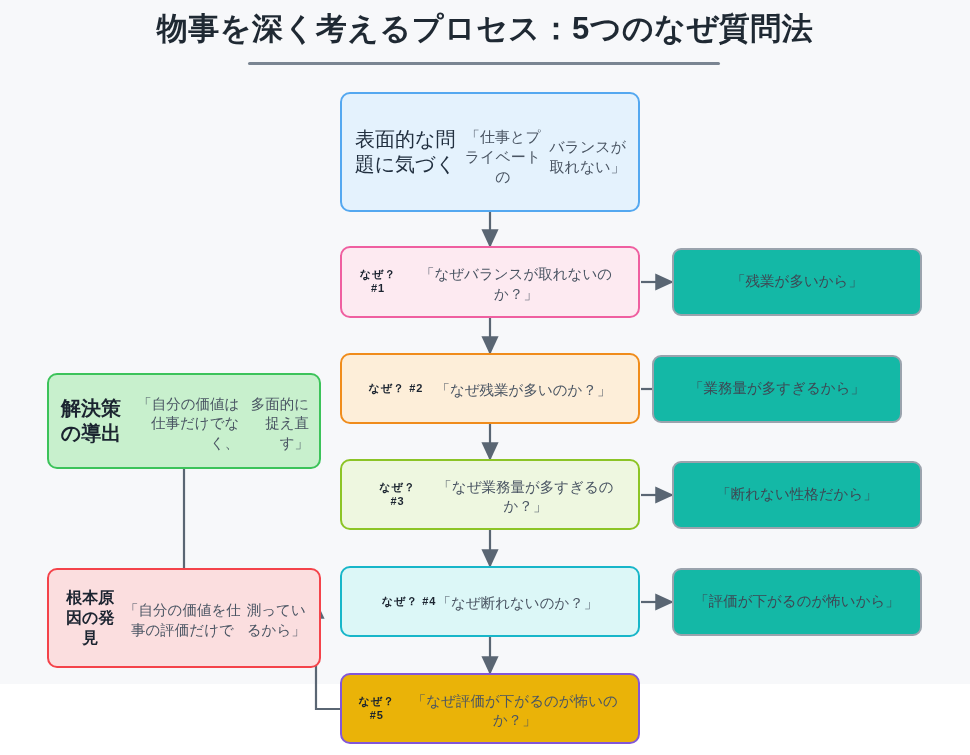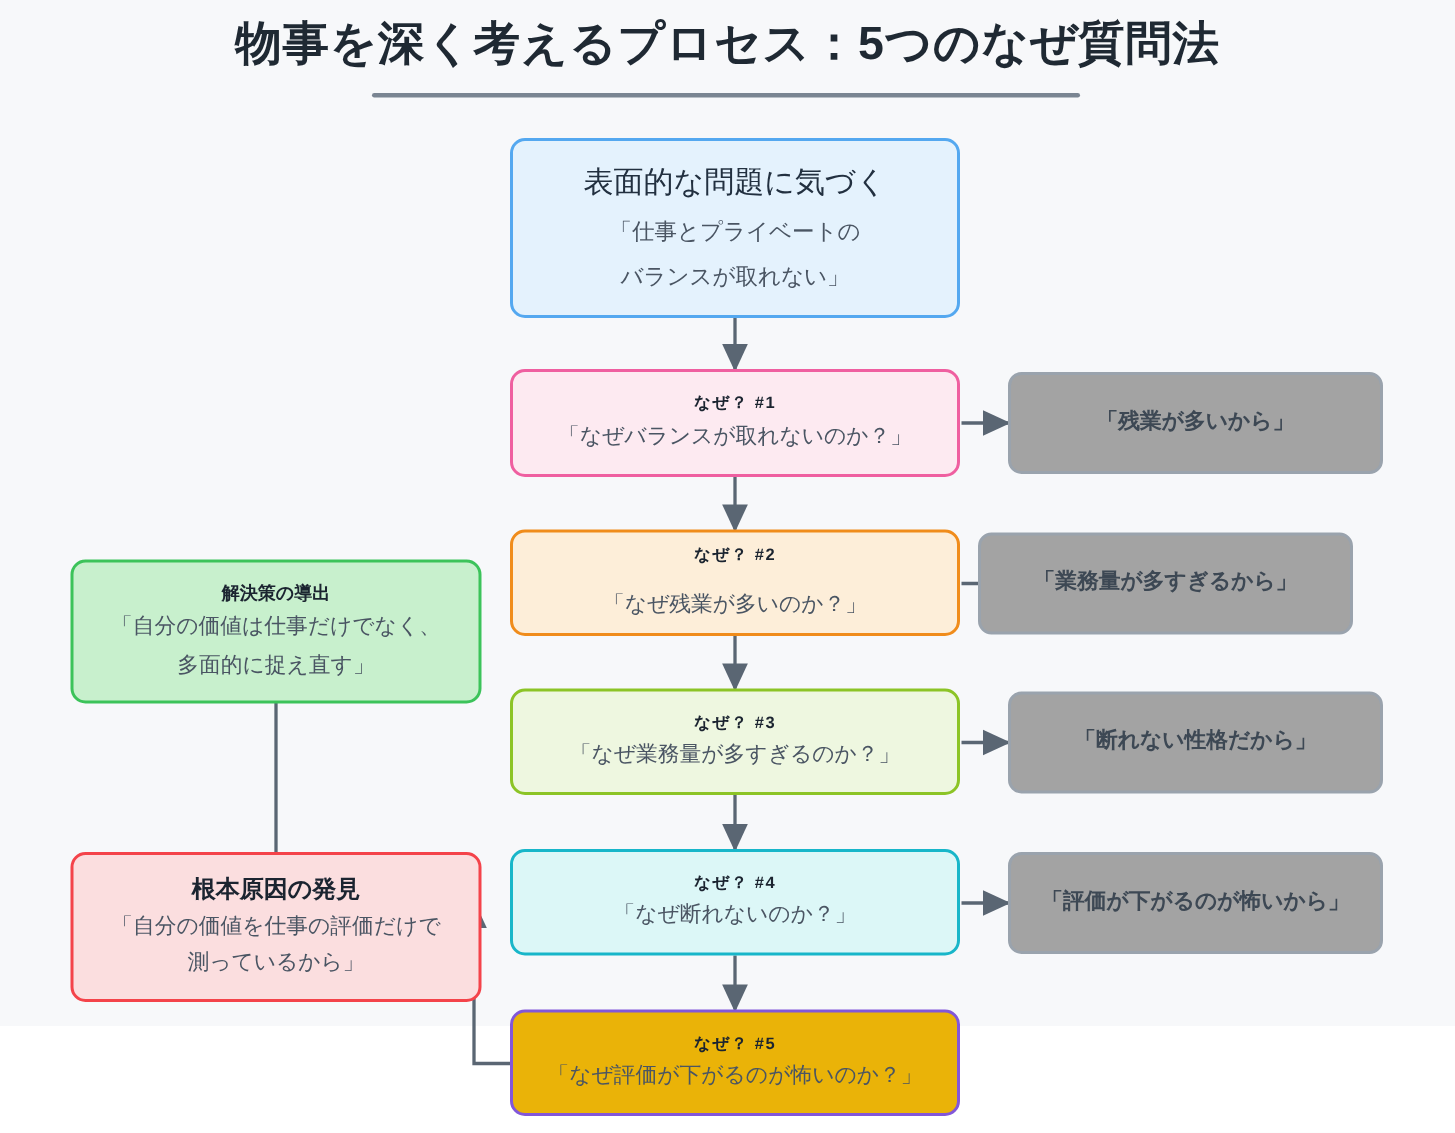--- a/index.html
+++ b/index.html
@@ -58,21 +58,20 @@
   }
 
   
   .node {
     position: absolute;
     box-sizing: border-box;
     border-radius: 10px;
     border-width: 2.5px;
     border-style: solid;
     display: flex;
-    flex-direction: column;
     align-items: center;
     justify-content: center;
     text-align: center;
     padding: 4px 10px;
   }
   .node .n-title {
     font-weight: bold;
     color: #1b2430;
     line-height: 1.25;
   }
@@ -84,48 +83,47 @@
   
   .node-problem {
     background: #e4f2fd;
     border-color: #54a8f0;
   }
   .node-problem .n-title { font-size: 20px; color:#223040; font-weight: 400; }
   .node-problem .n-sub  { font-size: 15px; margin-top: 10px; }
 
   .node-why1 { background:#fdeaf1; border-color:#ef5fa0; }
   .node-why2 { background:#fdeed9; border-color:#f08c1b; }
-  .node-why3 { background:#eef7e0; border-color:#8cc426; }
+  .node-why3 { background:#eef7e0; border-color:#8cc426;padding-left:30px; }
   .node-why4 { background:#dcf7f7; border-color:#18b6c9; }
   .node-why5 { background:#eab308; border-color:#8257d9; }
 
   .node-why .n-title { font-size: 11px; letter-spacing: 1px; }
   .node-why .n-sub   { font-size: 14.5px; margin-top: 5px; }
 
   .node-answer {
-    background: #a3a3a3;
+    background: #14b8a6;
     border-color: #9aa3ad;
     border-width: 2px;
     border-radius: 9px;
-    font-weight: bold;
   }
   .node-answer .n-sub { font-size: 14.5px; color:#3d4854; }
 
   .node-root {
     background: #fbdedf;
     border-color: #f4434a;
   }
   .node-root .n-title { font-size: 16px; }
   .node-root .n-sub { font-size: 14.5px; margin-top: 5px; }
 
   .node-solution {
     background: #c8f0cd;
     border-color: #3cc35a;
   }
-  .node-solution .n-title { font-size: 12px; }
+  .node-solution .n-title { font-size: 20px; }
   .node-solution .n-sub { font-size: 14.5px; margin-top: 6px; text-align: right; }
 </style>
 </head>
 <body>
 
 <div id="canvas">
 
   <div id="diagram-bg"></div>
 
   <div id="title">物事を深く考えるプロセス：5つのなぜ質問法</div>

